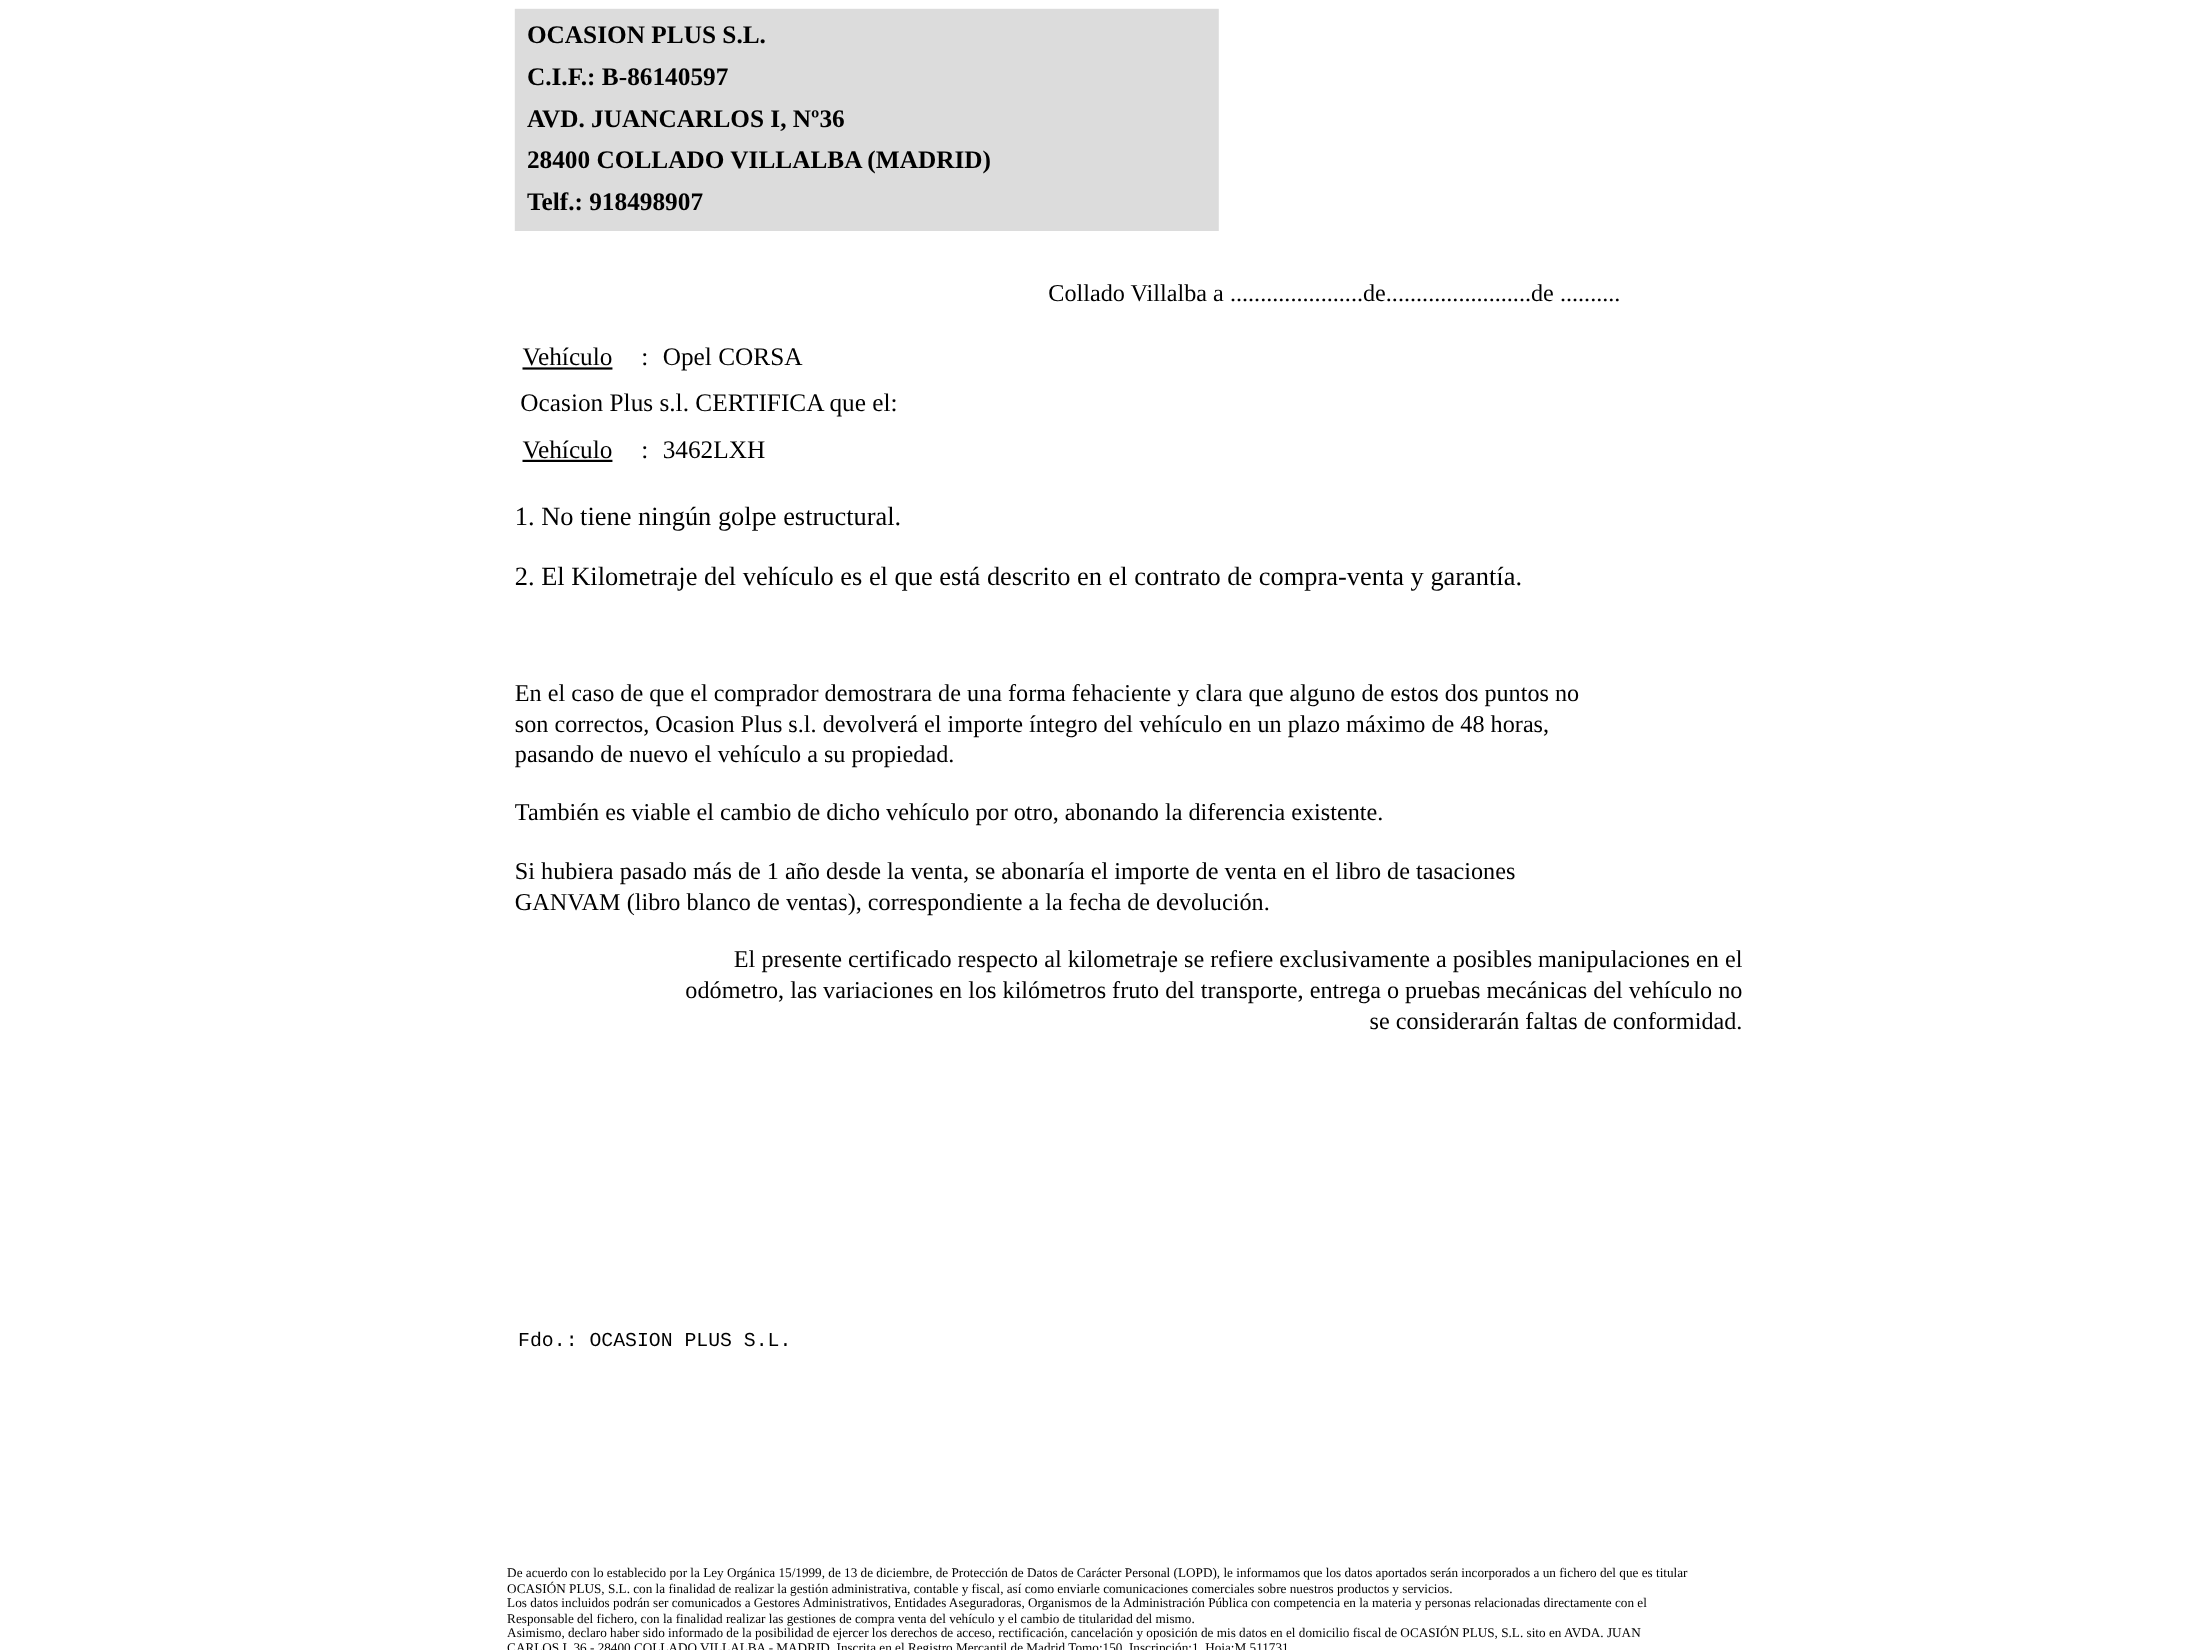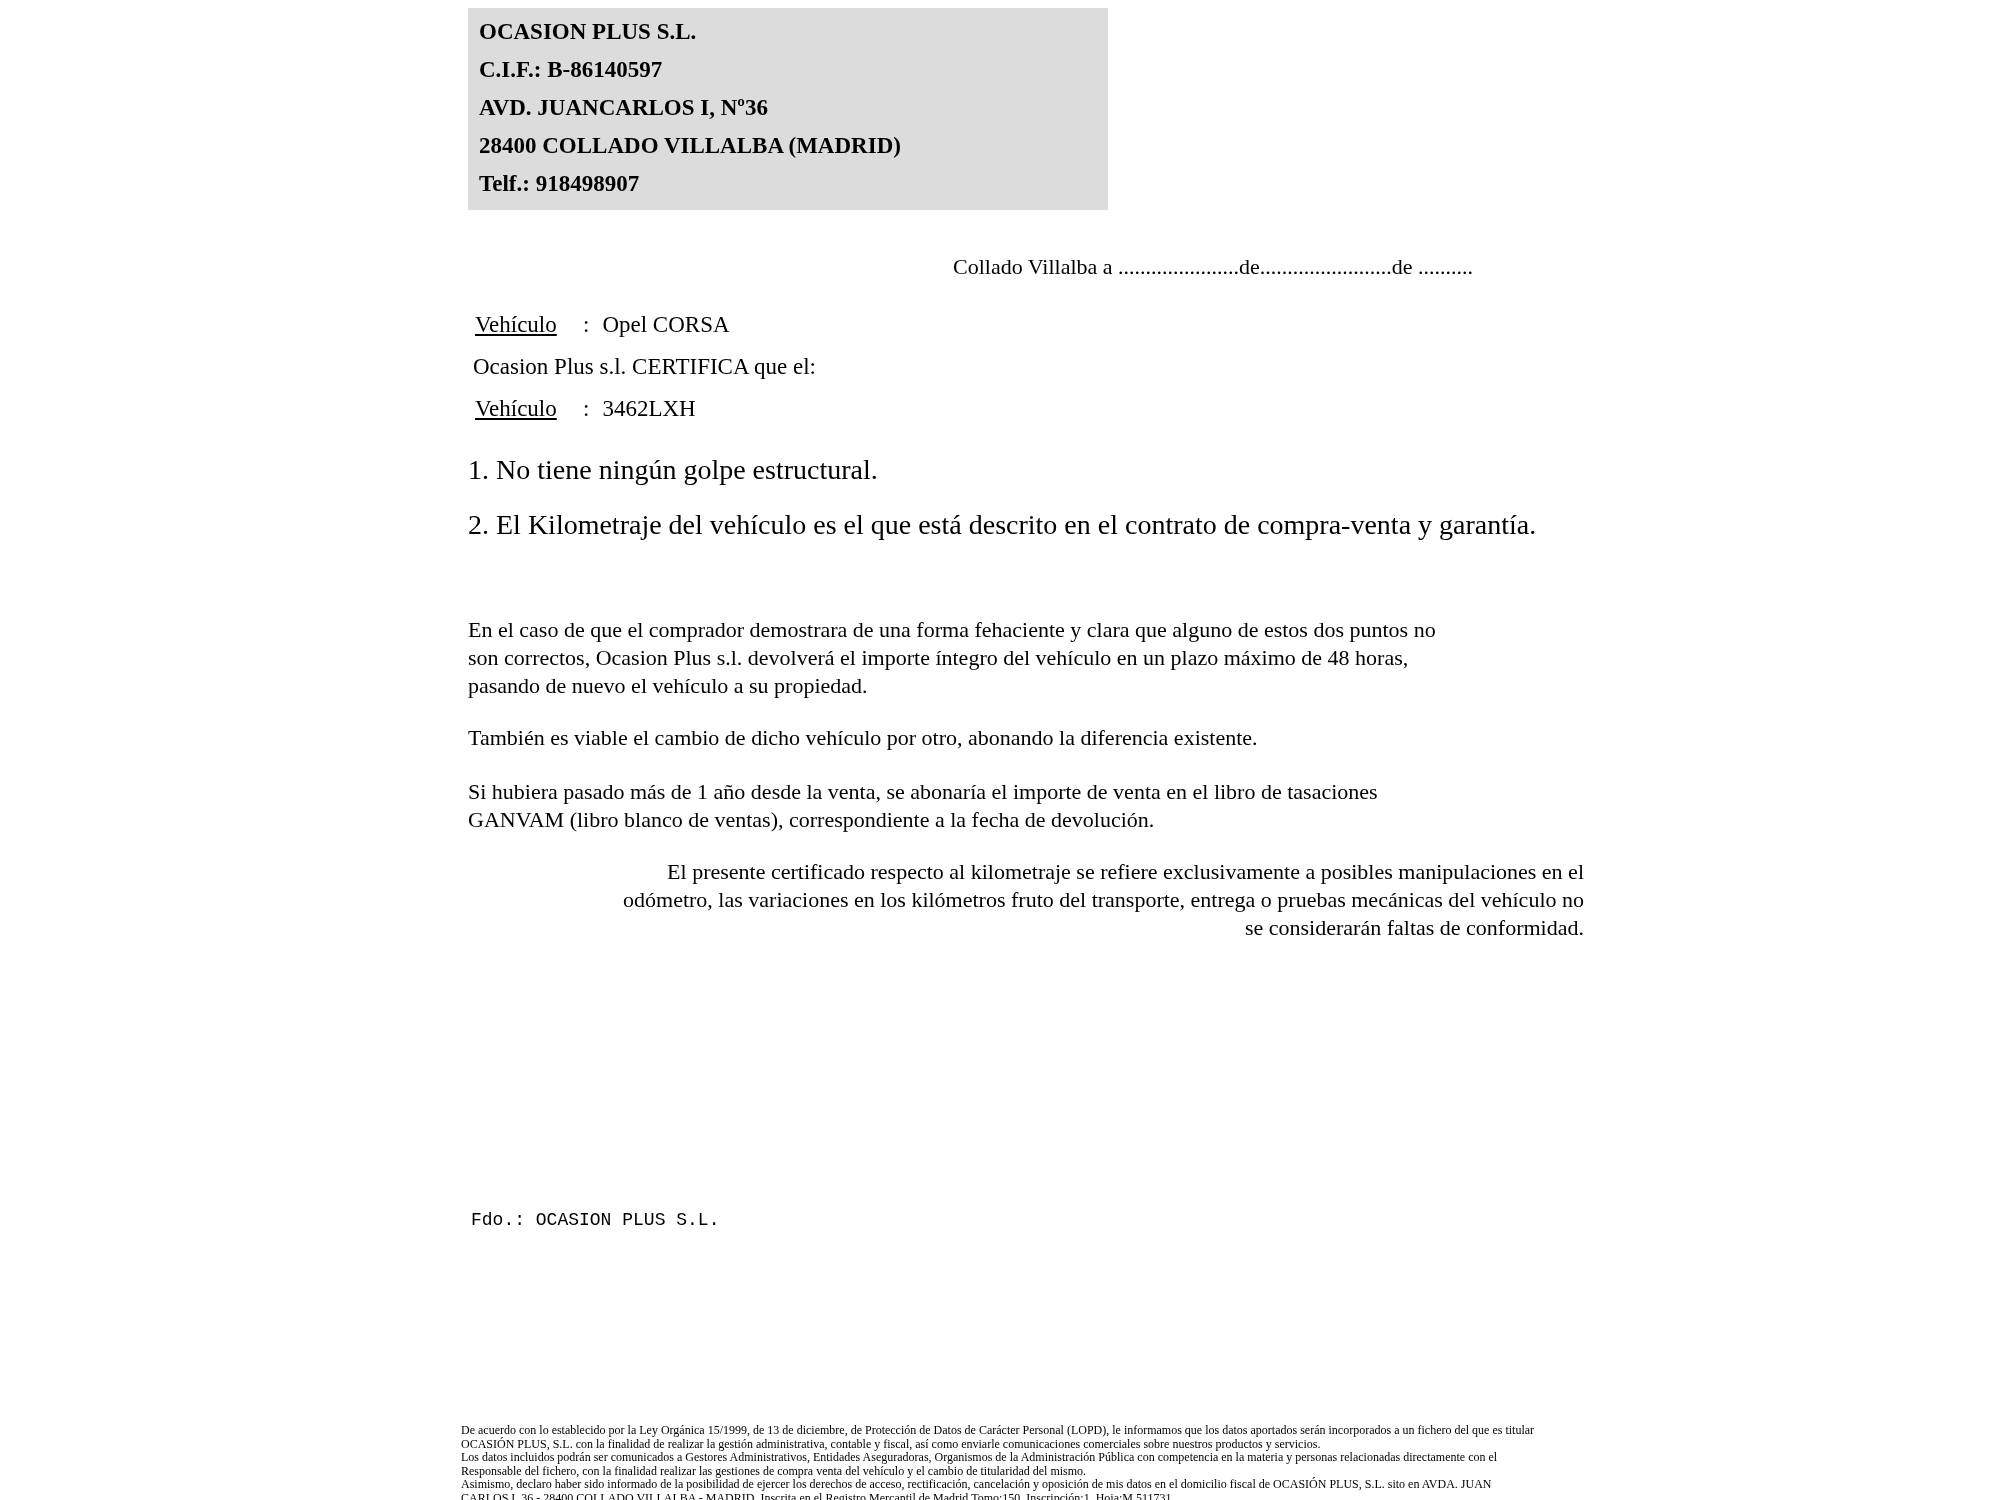--- a/index.html
+++ b/index.html
@@ -41,21 +41,21 @@
   }
   .cert-label {
     display: inline-block;
     width: 108px;
     text-decoration: underline;
   }
   .cert-sep { margin-right: 9px; }
   .condition {
     position: absolute;
     left: 462px;
-    font-size: 28px;
+    font-size: 24px;
     line-height: 28px;
     white-space: nowrap;
   }
   .cond-1 { top: 450px; }
   .cond-2 { top: 505px; }
   .para {
     position: absolute;
     left: 462px;
     width: 1120px;
     font-size: 22px;

